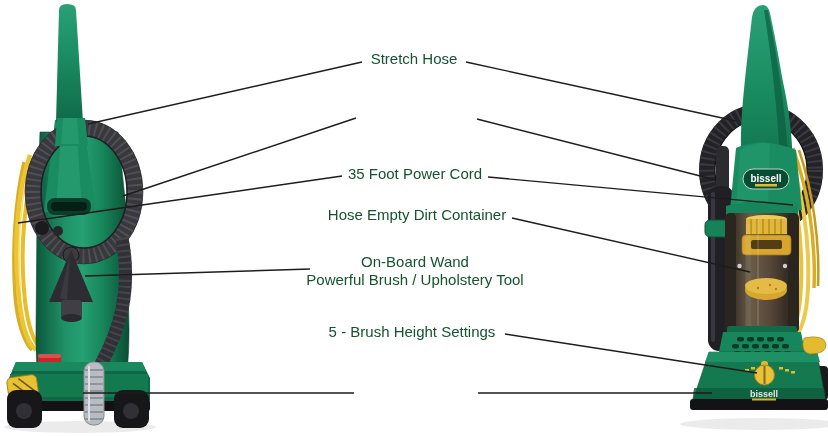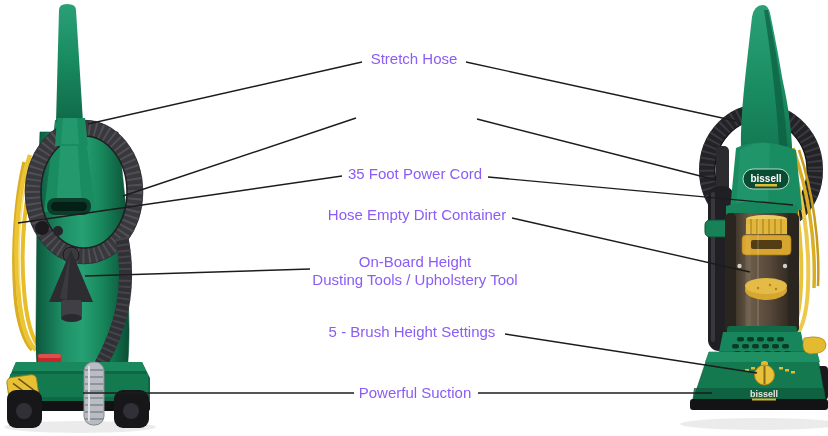--- a/index.html
+++ b/index.html
@@ -3,21 +3,21 @@
 <meta charset="utf-8">
 <style>
   html,body{margin:0;padding:0;background:#fff;}
   .canvas{
     position:relative;width:828px;height:436px;background:#ffffff;overflow:hidden;
     font-family:"Liberation Sans",sans-serif;
   }
   .art{position:absolute;left:0;top:0;}
   .callout-label{
     position:absolute;transform:translate(-50%,-50%);
-    font-size:15px;color:#8b5cf6;white-space:nowrap;text-align:center;line-height:17.5px;
+    font-size:15px;color:#14532d;white-space:nowrap;text-align:center;line-height:17.5px;
   }
 </style>
 </head>
 <body>
 
 <div class="canvas">
 
   <svg class="art" width="828" height="436" viewBox="0 0 828 436">
     <defs>
       <linearGradient id="gGreenV" x1="0" y1="0" x2="0" y2="1">
@@ -231,19 +231,18 @@
         <line x1="505" y1="334" x2="757" y2="373" stroke="#1c1c1c" stroke-width="1.4"></line>
         <line x1="354" y1="393" x2="83" y2="393" stroke="#1c1c1c" stroke-width="1.4"></line>
         <line x1="478" y1="393" x2="712" y2="393" stroke="#1c1c1c" stroke-width="1.4"></line>
       </g>
   </svg>
 
   <div class="callout-label" style="left:414px;top:59px">Stretch Hose</div>
   <div class="callout-label" style="left:415px;top:174px">35 Foot Power Cord</div>
   <div class="callout-label" style="left:417px;top:215px">Hose Empty Dirt Container</div>
   <div class="callout-label" style="left:415px;top:270px">
-    <div>On-Board Height</div>
-    <div>Dusting Tools / Upholstery Tool</div>
+    <div>On-Board Wand</div>
+    <div>Powerful Brush / Upholstery Tool</div>
   </div>
   <div class="callout-label" style="left:412px;top:332px">5 - Brush Height Settings</div>
-  <div class="callout-label" style="left:415px;top:393px">Powerful Suction</div>
 
 </div>
 
 </body></html>

